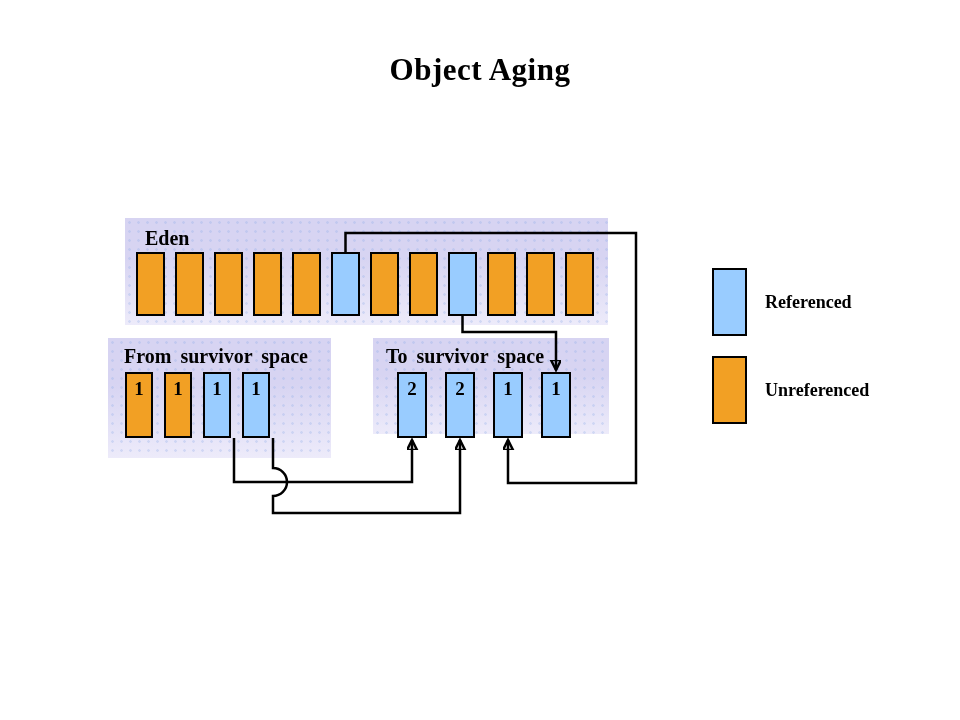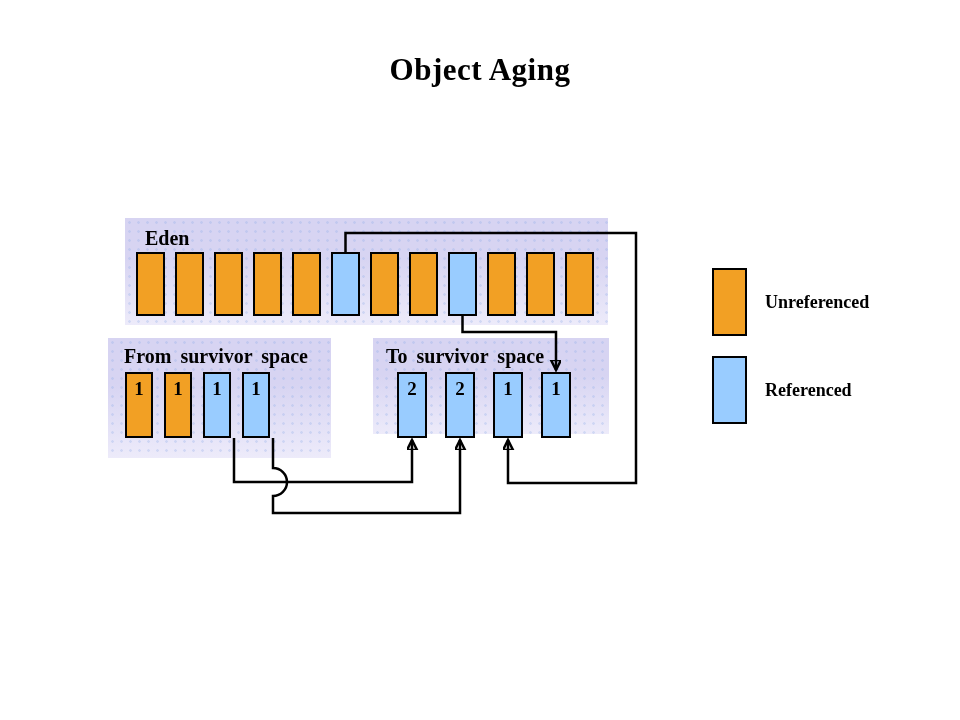--- a/index.html
+++ b/index.html
@@ -104,22 +104,22 @@
       </marker>
     </defs>
     <path d="M 345.5 253 L 345.5 233 L 636 233 L 636 483 L 508 483 L 508 440" marker-end="url(#arrowhead)"></path>
     <path d="M 462.5 316 L 462.5 332 L 556 332 L 556 370" marker-end="url(#arrowhead)"></path>
     <path d="M 234 438 L 234 482 L 412 482 L 412 440" marker-end="url(#arrowhead)"></path>
     <path d="M 273 438 L 273 468 A 14 14 0 0 1 273 496 L 273 513 L 460 513 L 460 440" marker-end="url(#arrowhead)"></path>
   </svg>
 
   <div class="legend">
       <div class="legend-row">
+        <div class="legend-swatch referenced"></div>
+        <span class="legend-label">Referenced</span>
+      </div>
+      <div class="legend-row">
         <div class="legend-swatch unreferenced"></div>
         <span class="legend-label">Unreferenced</span>
-      </div>
-      <div class="legend-row">
-        <div class="legend-swatch referenced"></div>
-        <span class="legend-label">Referenced</span>
       </div>
     </div>
 
 </div>
 
 </body></html>

